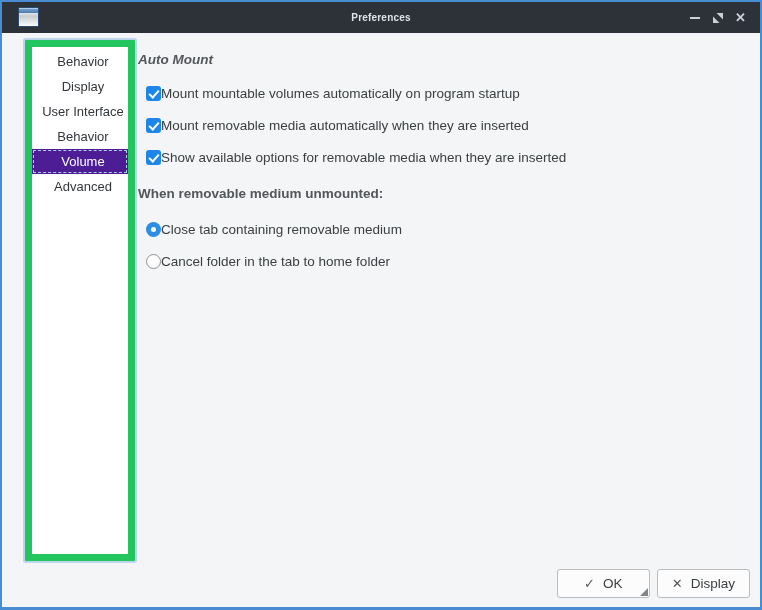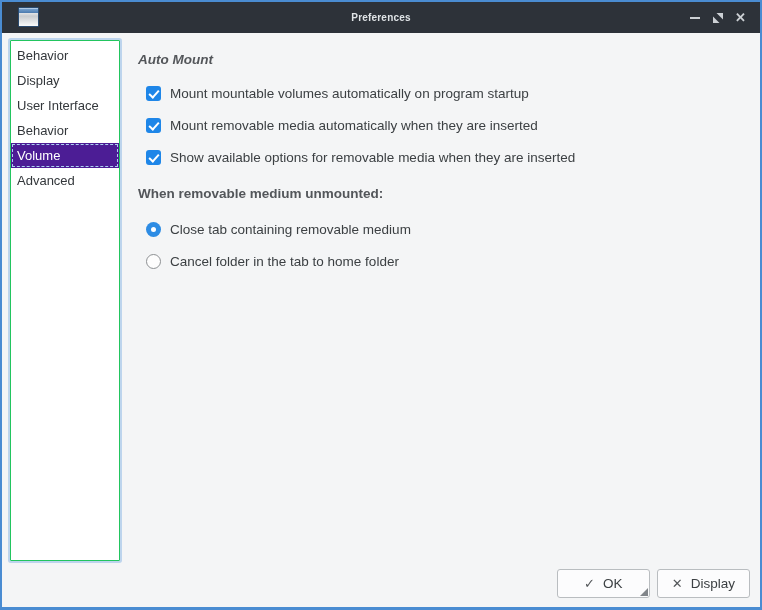--- a/index.html
+++ b/index.html
@@ -28,42 +28,43 @@
     position:absolute; right:8px; top:0; height:31px;
     display:flex; align-items:center;
   }
   .ctrl { width:23px; height:31px; display:flex; align-items:center; justify-content:center; cursor:default; }
   .min-bar { width:10px; height:2px; background:#ccd0d4; }
   .close-x { color:#ccd0d4; font-size:13px; font-weight:bold; line-height:1; }
   
   .body { position:relative; width:100%; height:574px; background:#f4f5f6; }
   
   .sidebar {
-    position:absolute; left:8px; top:7px; width:110px; height:521px;
-    background:#ffffff; border:1px solid #22c55e; border-radius:1px;
+    position:absolute; left:23px; top:7px; width:110px; height:521px;
+    background:#ffffff; border:7px solid #22c55e; border-radius:1px;
     box-shadow:0 0 0 2px rgba(122,174,226,.45);
     padding-top:2px;
+    text-align:center;
   }
   .side-item {
     height:25px; line-height:25px; padding-left:6px;
     font-size:13px; color:#33373b; cursor:default; white-space:nowrap;
   }
   .side-item.selected {
     background:#4c1d95; color:#ffffff;
     outline:1px dashed #aed1f2; outline-offset:-2px;
   }
   
   .content { position:absolute; left:136px; top:17px; width:610px; }
   .section-h {
     height:20px; line-height:20px; font-size:13.5px; font-weight:bold; color:#53565a;
   }
   .section-h.first { margin-bottom:12px;font-style:italic; }
   .section-h.second { margin-top:16px; margin-bottom:14px; }
   .opt-row {
-    height:22px; display:flex; align-items:center; gap:9px;
+    height:22px; display:flex; align-items:center; 
     padding-left:8px; margin-bottom:10px; font-size:13.5px; color:#3c4043;
   }
   .checkbox {
     position:relative; width:15px; height:15px; flex:0 0 15px;
     background:#1e86e8; border-radius:3px;
   }
   .checkbox::after {
     content:""; position:absolute; left:5px; top:2px; width:4px; height:8px;
     border-right:2px solid #fff; border-bottom:2px solid #fff; transform:rotate(42deg);
   }

